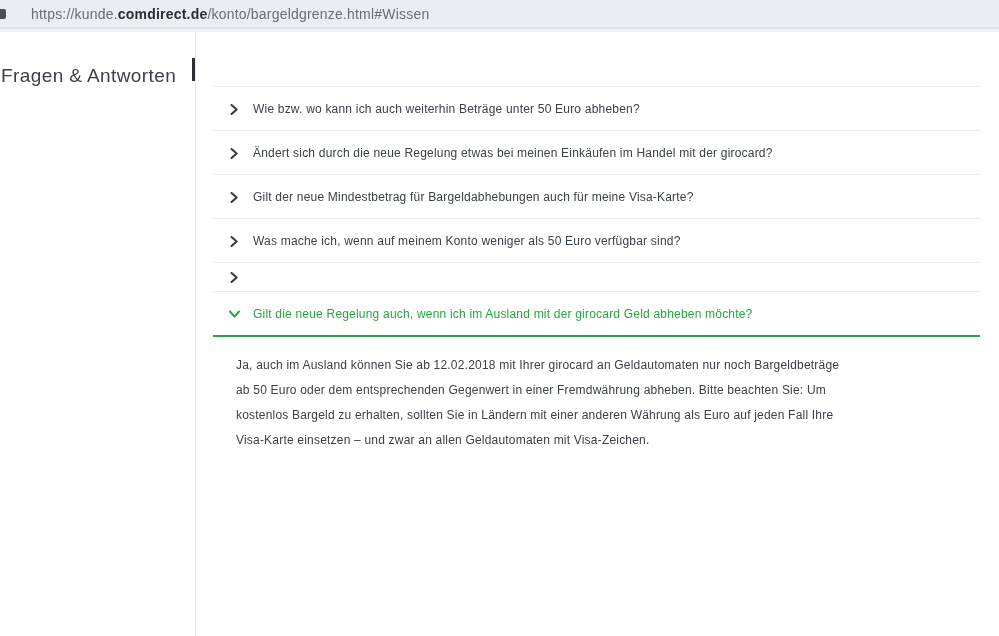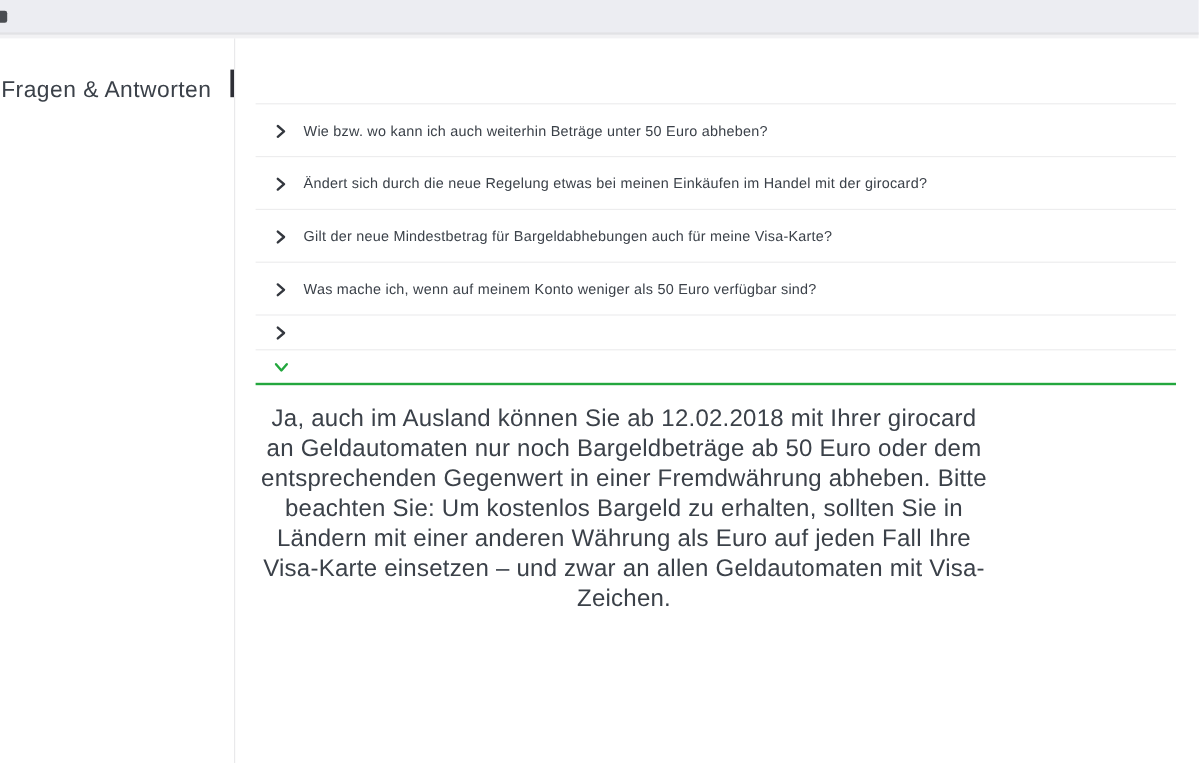--- a/index.html
+++ b/index.html
@@ -56,29 +56,30 @@
   .faq-row .chev{
     flex:0 0 40px;display:flex;align-items:center;justify-content:flex-start;
     padding-left:15px;box-sizing:border-box;color:#34383f;
   }
   .faq-row.expanded{color:var(--accent);border-bottom:2px solid var(--accent);}
   .faq-row.expanded .chev{color:var(--accent);}
   .faq-row .q{
     font-size:12px;line-height:28px;letter-spacing:.2px;max-width:600px;
   }
   .answer{
-    margin:16px 0 0 2px;width:610px;
-    font-size:20px;line-height:25px;letter-spacing:.2px;color:var(--ink);text-align:center;
+    margin:16px 0 0 23px;width:610px;
+    font-size:12px;line-height:25px;letter-spacing:.2px;color:var(--ink);
   }
 </style>
 </head>
 <body>
 
 <div class="urlbar">
   <span class="favicon-frag"></span>
+  <span class="url"><span>https://kunde.</span><b>comdirect.de</b><span>/konto/bargeldgrenze.html#Wissen</span></span>
 </div>
 <div class="urlbar-underglow"></div>
 
 <div class="sidebar-label">Fragen &amp; Antworten</div>
 <div class="text-cursor"></div>
 <div class="v-divider"></div>
 
 <div class="faq">
 
   <div class="faq-row">
@@ -124,17 +125,18 @@
         </svg>
     </span>
   </div>
 
   <div class="faq-row expanded">
     <span class="chev">
       <svg width="13" height="12" viewBox="0 0 13 12">
           <polyline points="2,3.5 6.5,8.7 11,3.5" fill="none" stroke="currentColor" stroke-width="2" stroke-linecap="round" stroke-linejoin="round"></polyline>
         </svg>
     </span>
+    <span class="q">Gilt die neue Regelung auch, wenn ich im Ausland mit der girocard Geld abheben möchte?</span>
   </div>
 
   <p class="answer">Ja, auch im Ausland können Sie ab 12.02.2018 mit Ihrer girocard an Geldautomaten nur noch Bargeldbeträge ab 50 Euro oder dem entsprechenden Gegenwert in einer Fremdwährung abheben. Bitte beachten Sie: Um kostenlos Bargeld zu erhalten, sollten Sie in Ländern mit einer anderen Währung als Euro auf jeden Fall Ihre Visa-Karte einsetzen – und zwar an allen Geldautomaten mit Visa-Zeichen.</p>
 
 </div>
 
 </body></html>

